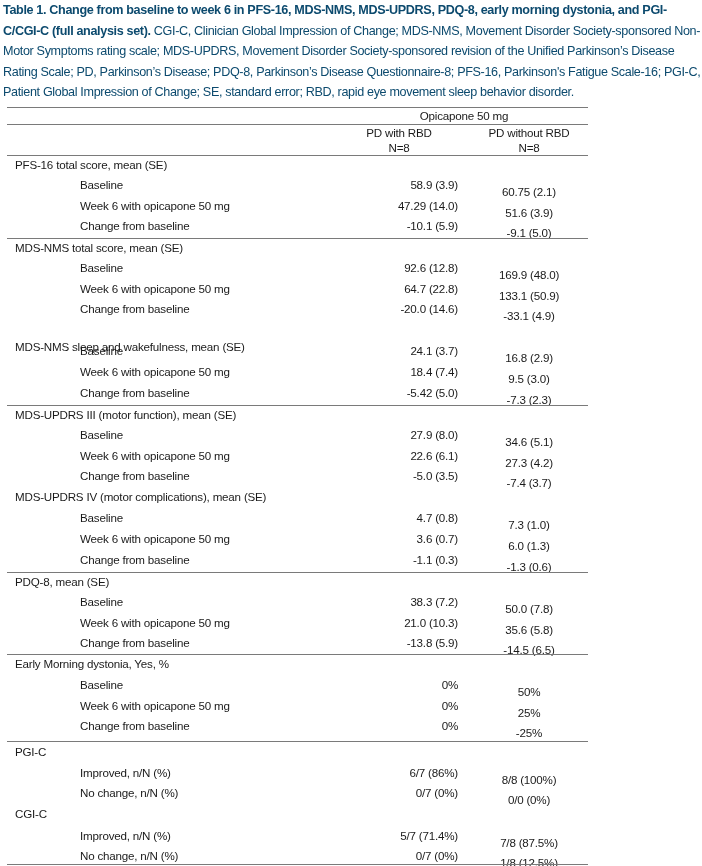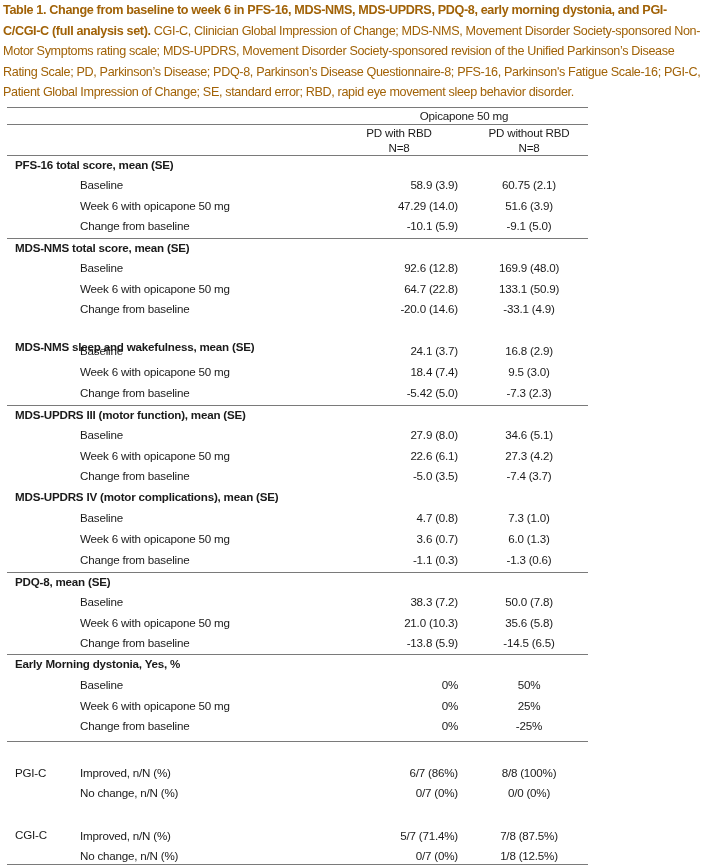--- a/index.html
+++ b/index.html
@@ -1,35 +1,35 @@
 <!DOCTYPE html>
 <html><head>
   <meta charset="utf-8">
   <style>
     html, body { margin: 0; padding: 0; background: #ffffff; }
     body { width: 702px; height: 866px; overflow: hidden; position: relative; color: #1a1a1a; }
     .caption {
       position: absolute; left: 3px; top: 0px; width: 699px;
       font-family: "Liberation Sans", sans-serif; font-size: 12.6px; line-height: 20.6px;
-      letter-spacing: -0.35px; color: #a16207;
+      letter-spacing: -0.35px; color: #0c4a6e;
     }
     .caption b { font-weight: bold; }
     .table {
       position: absolute; left: 7px; top: 107px; width: 581px;
       font-family: "Liberation Sans", sans-serif; font-size: 11.6px; color: #1a1a1a;
       letter-spacing: -0.2px;
     }
     .hline { position: absolute; left: 0; width: 581px; height: 1px; background: #7a7a7a; }
     .row { position: absolute; left: 0; width: 581px; height: 20px; line-height: 20px; }
     .row .lab { position: absolute; left: 0; white-space: nowrap; }
     .row .lab.sub { left: 73px; }
-    .row .lab.sec { left: 8px; font-weight: bold; }
-    .row .lab.sec.plain { font-weight: normal; margin-top: 21px; }
+    .row .lab.sec { left: 8px; font-weight: normal; }
+    .row .lab.sec.plain { font-weight: normal; }
     .row .c1 { position: absolute; left: 333px; width: 118px; text-align: right; white-space: nowrap; }
-    .row .c2 { position: absolute; left: 463px; width: 118px; text-align: center; white-space: nowrap; }
+    .row .c2 { position: absolute; left: 463px; width: 118px; text-align: center; white-space: nowrap; margin-top: 7px; }
     .hdr-span { position: absolute; left: 333px; width: 248px; text-align: center; top: 0; line-height: 17px; }
     .hdr { position: absolute; width: 130px; text-align: center; line-height: 15px; }
     .bold { font-weight: normal; }
   </style>
 </head>
 <body>
 
 <div class="caption">
   <b>Table 1. Change from baseline to week 6 in PFS-16, MDS-NMS, MDS-UPDRS, PDQ-8, early morning dystonia, and PGI-C/CGI-C (full analysis set).</b><span> CGI-C, Clinician Global Impression of Change; MDS-NMS, Movement Disorder Society-sponsored Non-Motor Symptoms rating scale; MDS-UPDRS, Movement Disorder Society-sponsored revision of the Unified Parkinson’s Disease Rating Scale; PD, Parkinson’s Disease; PDQ-8, Parkinson’s Disease Questionnaire-8; PFS-16, Parkinson's Fatigue Scale-16; PGI-C, Patient Global Impression of Change; SE, standard error; RBD, rapid eye movement sleep behavior disorder.</span>
 </div>

